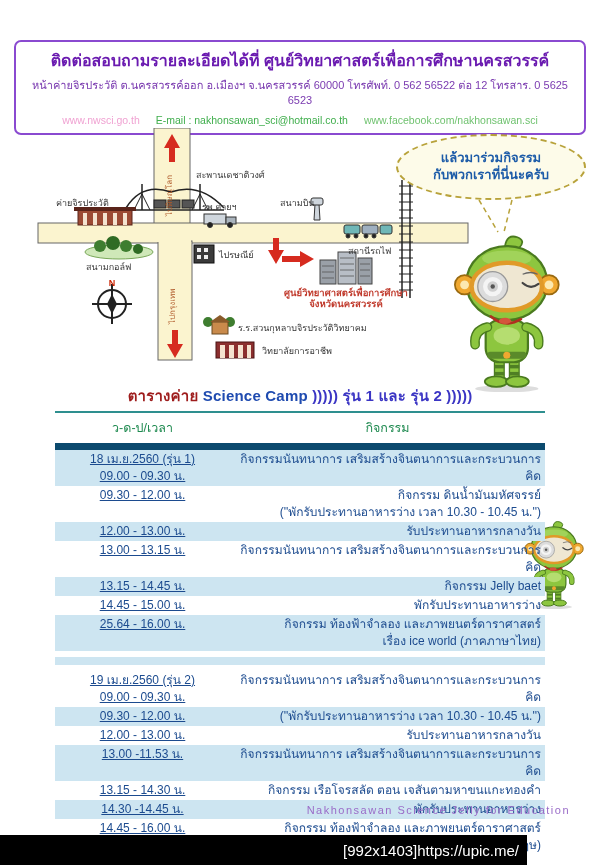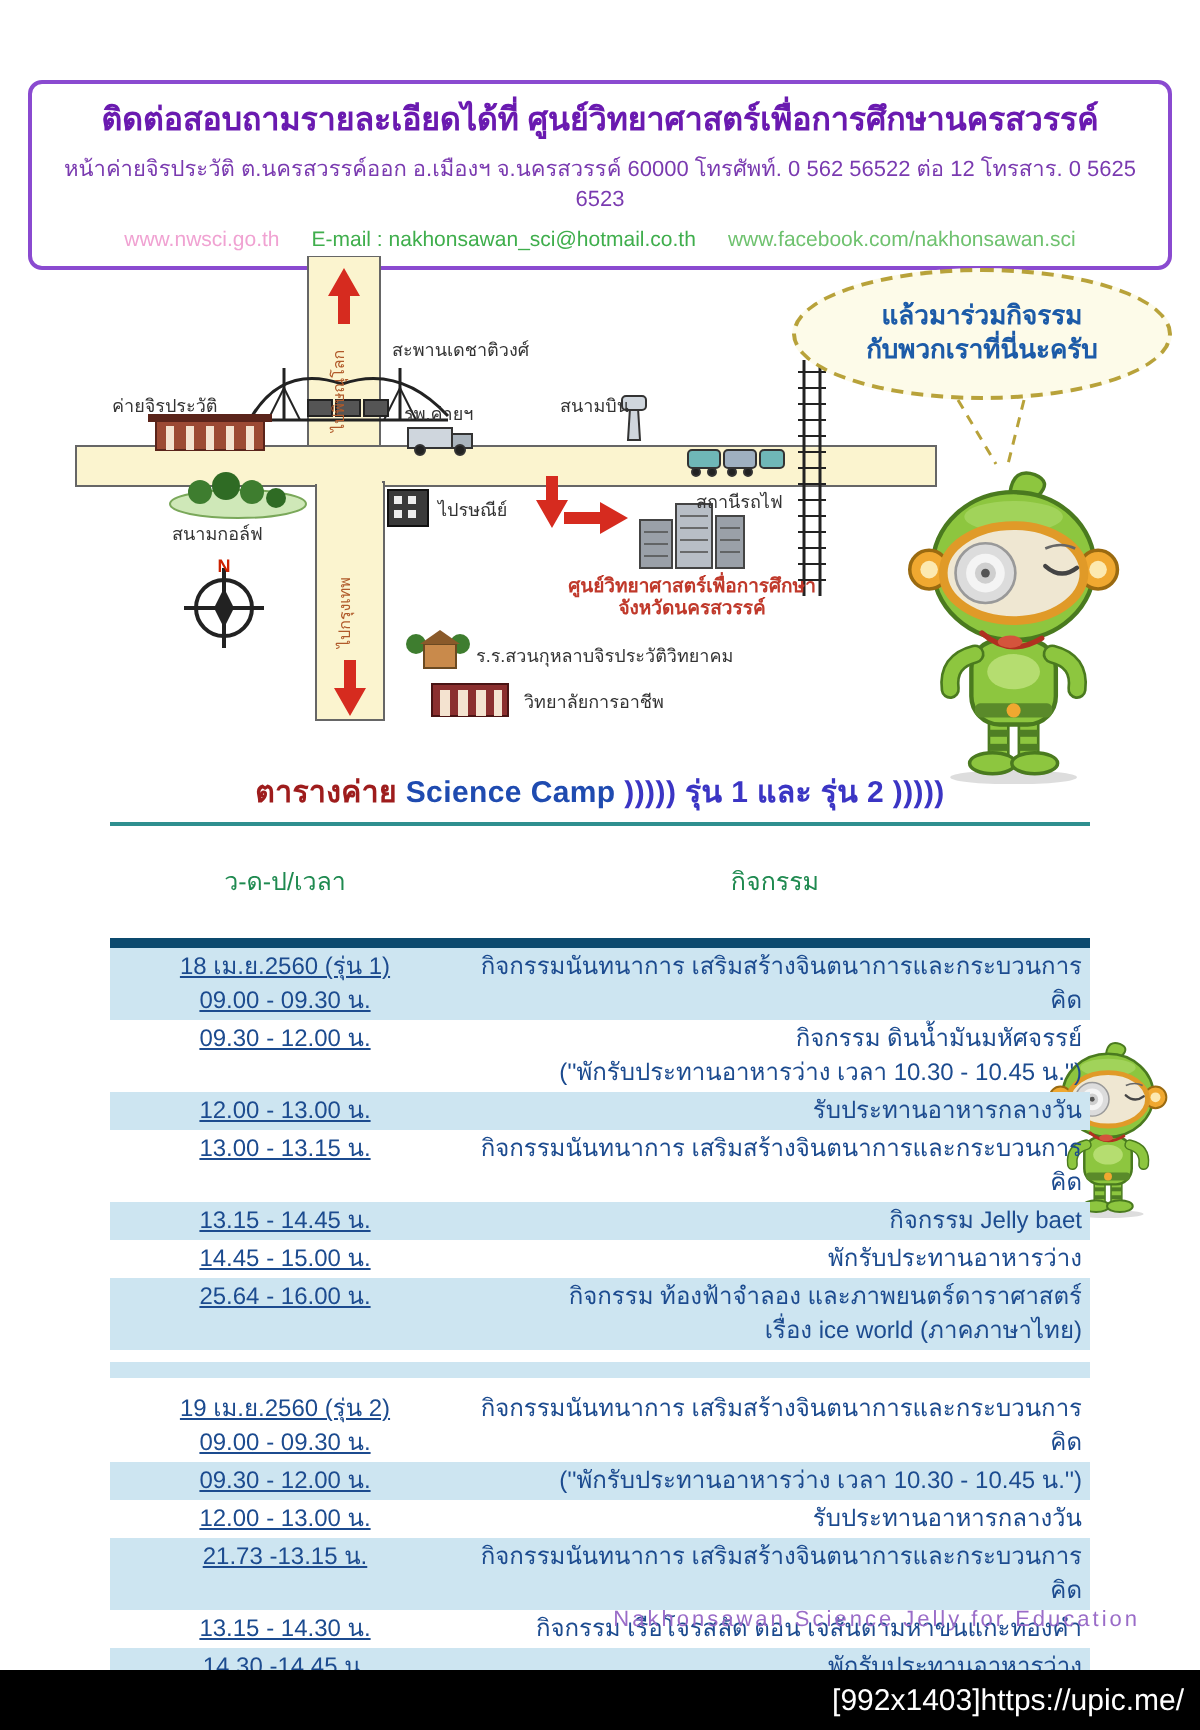--- a/index.html
+++ b/index.html
@@ -32,34 +32,34 @@
   .bubble div{color:#1c5ba8;font-size:13px;font-weight:bold;line-height:1.3;}
   .mascot-overlay{position:absolute;left:424px;top:130px;pointer-events:none;}
   .mascot-small{position:absolute;left:524px;top:519px;pointer-events:none;}
   
   .table-wrap{position:absolute;left:55px;top:384px;width:490px;}
   .t-title{text-align:center;font-size:15px;font-weight:bold;padding-bottom:3px;letter-spacing:.2px;}
   .tt-red{color:#9e1c1c;}
   .tt-blue{color:#1f4bb0;}
   .tt-indigo{color:#3b35c4;}
   .t-head{
-    display:grid;grid-template-columns:175px 1fr;padding:18px 0;
-    border-top:2px solid #2e8f8f;border-bottom:5px solid #0c4a6e;
+    display:grid;grid-template-columns:175px 1fr;padding:5px 0;
+    border-top:2px solid #2e8f8f;border-bottom:7px solid #0c4a6e;
     color:#1f8a50;font-size:12.5px;
   }
   .t-head div{text-align:center;}
   .t-row{display:grid;grid-template-columns:175px 1fr;font-size:12px;line-height:17px;color:#1c4b8f;padding:1px 0;}
   .t-row.shaded{background:#cde5f1;}
   .t-row .c-time{text-align:center;text-decoration:underline;}
   .t-row .c-act{text-align:right;padding-right:4px;}
   .t-row.sep{height:8px;padding:0;margin:6px 0;}
   
   .credit{position:absolute;right:30px;top:804px;color:#9a6cc8;font-size:11px;letter-spacing:1.5px;}
   .bottombar{
-    position:absolute;left:0;bottom:0;width:600px;height:30px;background:#000;box-sizing:border-box;
+    position:absolute;left:0;bottom:0;width:527px;height:30px;background:#000;box-sizing:border-box;
     display:flex;align-items:center;justify-content:flex-end;padding-right:8px;
   }
   .bottombar span{color:#fff;font-size:15px;}
 </style>
 </head>
 <body>
 
 <div class="header-box">
   <div class="h-title">ติดต่อสอบถามรายละเอียดได้ที่ ศูนย์วิทยาศาสตร์เพื่อการศึกษานครสวรรค์</div>
   <div class="h-addr">หน้าค่ายจิรประวัติ ต.นครสวรรค์ออก อ.เมืองฯ จ.นครสวรรค์ 60000 โทรศัพท์. 0 562 56522 ต่อ 12 โทรสาร. 0 5625 6523</div>
@@ -388,21 +388,21 @@
       <div class="t-row">
         <div class="c-time">
           <div>12.00 - 13.00 น.</div>
         </div>
         <div class="c-act">
           <div>รับประทานอาหารกลางวัน</div>
         </div>
       </div>
       <div class="t-row shaded">
         <div class="c-time">
-          <div>21.73 -13.15 น.</div>
+          <div>13.00 -11.53 น.</div>
         </div>
         <div class="c-act">
           <div>กิจกรรมนันทนาการ เสริมสร้างจินตนาการและกระบวนการคิด</div>
         </div>
       </div>
       <div class="t-row">
         <div class="c-time">
           <div>13.15 - 14.30 น.</div>
         </div>
         <div class="c-act">

